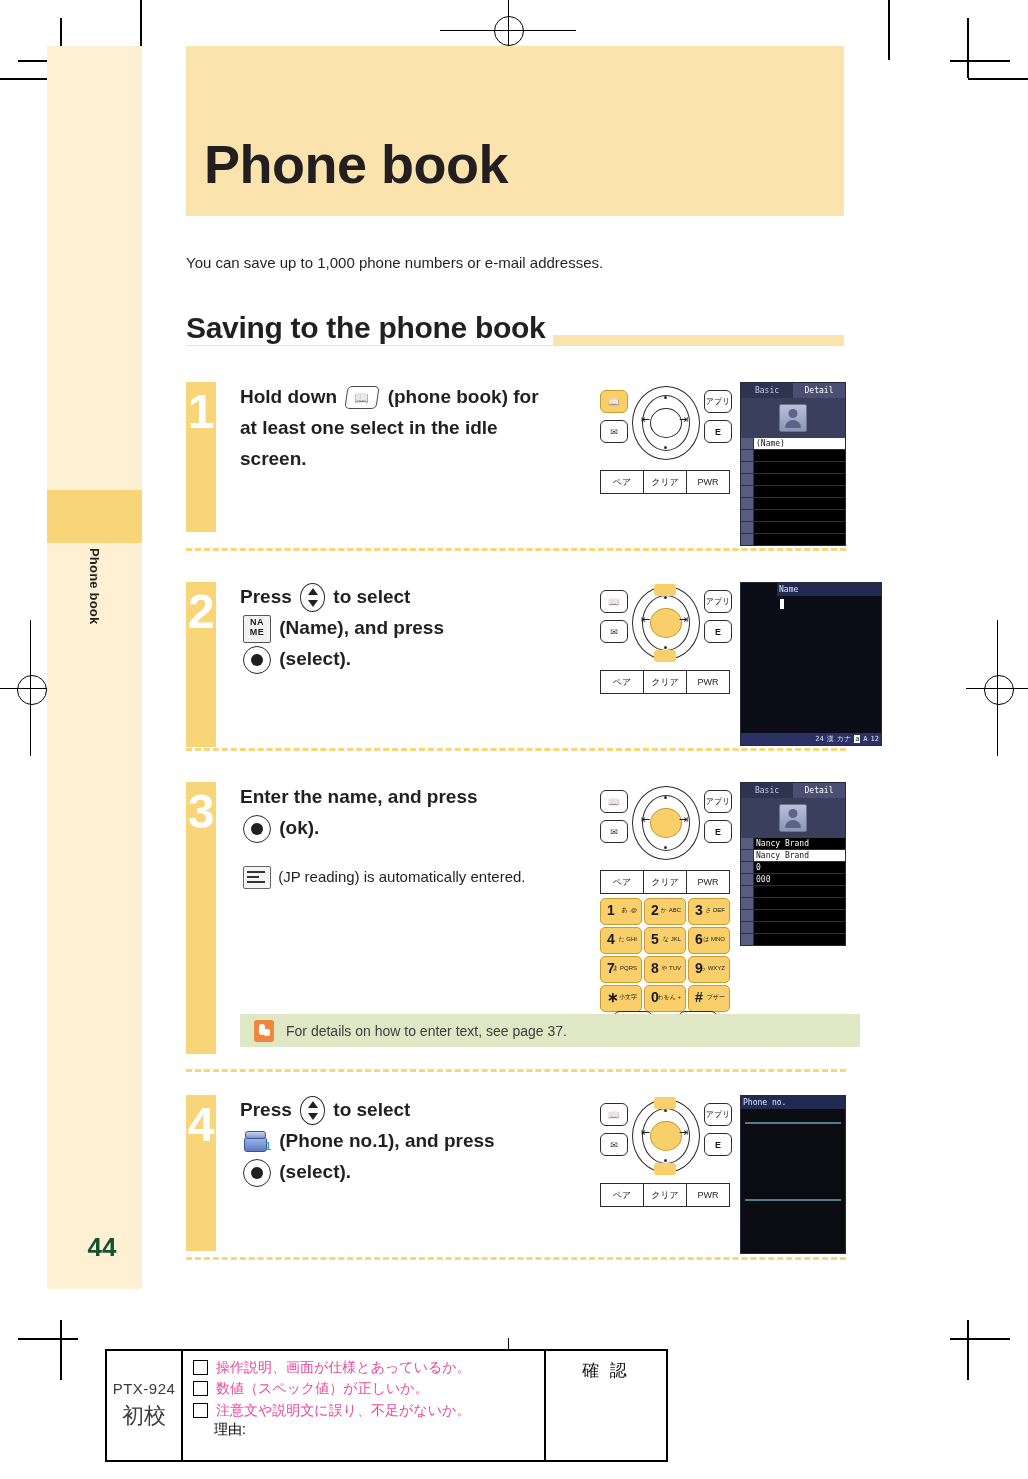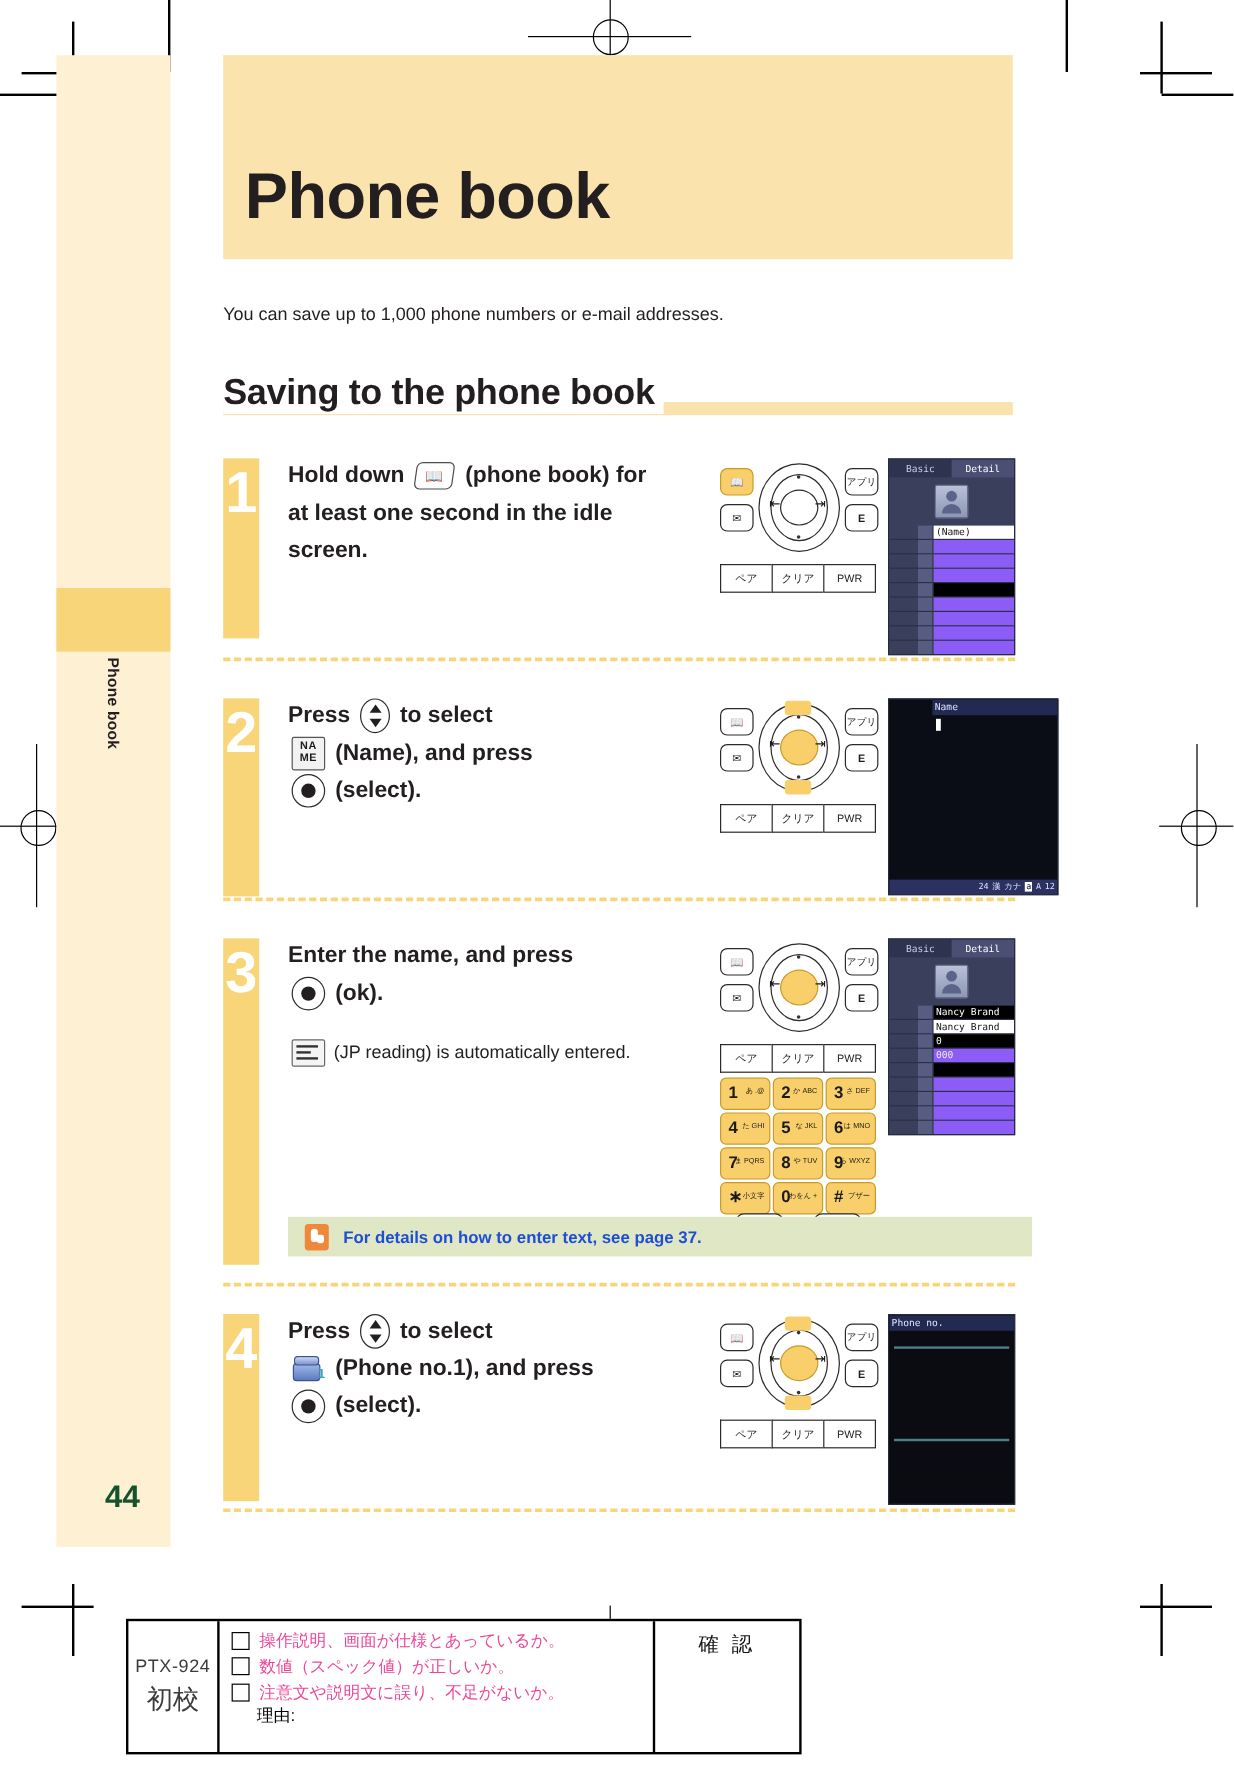--- a/index.html
+++ b/index.html
@@ -420,41 +420,40 @@
     content:''; position:absolute; left:50%; bottom:3px;
     transform: translateX(-50%);
     width: 16px; height: 8px; border-radius: 8px 8px 0 0;
     background: #5c648a;
   }
   .lcd-row {
     height: 11px;
     display: flex;
     align-items: center;
     border-bottom: 1px solid #2b3048;
-    padding-left: 24px;
   }
   .lcd-row .tag {
     width: 12px; height: 100%;
     background: #565d80;
     border-right: 1px solid #2b3048;
     font-size: 5px; color: #dfe3f2;
     display: flex; align-items: center; justify-content: center;
   }
   .lcd-row .val {
     flex: 1; height: 100%;
     font-size: 8px;
     padding-left: 2px;
     display: flex; align-items: center;
     color: #e9ecf8;
     overflow: hidden;
     white-space: nowrap;
   }
   .lcd-row.sel .val { background: #ffffff; color: #111; }
   .lcd-row.dark .val { background: #000; color: #fff; }
-  .lcd-row.blank .val { background: #8b5cf6; }
+  .lcd-row.blank .val { background: #000000; }
 
   
   .lcd-dark { background: #0b0d16; }
   .lcd-title {
     height: 13px; background: #232a52; color: #dfe4ff;
     font-size: 8px; display: flex; align-items: center; padding-left: 2px;
   }
   .lcd-caret {
     width: 4px; height: 10px; background: #fff; margin: 3px 0 0 3px;
   }
@@ -485,21 +484,21 @@
     flex: none;
   }
   .note .hand::before {
     content:''; position:absolute; left:5px; top:4px;
     width: 6px; height: 11px; background: #fff; border-radius: 3px;
   }
   .note .hand::after {
     content:''; position:absolute; left:10px; top:9px;
     width: 6px; height: 7px; background: #fff; border-radius: 2px;
   }
-  .note-text { font-size: 14px; color: #1d4ed8; font-weight: bold; }
+  .note-text { font-size: 14px; color: #404040; }
 
   
   .footer {
     position: absolute;
     left: 105px; top: 1349px;
     width: 563px; height: 113px;
     border: 2px solid #000;
     display: flex;
     background: #fff;
     box-sizing: border-box;
@@ -586,21 +585,21 @@
 <div class="section-rule"></div>
 <div class="section-title">Saving to the phone book</div>
 
 <div class="step" style="top:382px;height:168px;">
   <div class="step-bar" style="height:150px;"></div>
   <div class="step-num">1</div>
   <div class="step-body">
     <span>Hold down</span>
     <span class="ic ic-phonebook"><span class="bk">📖</span></span>
     <span>(phone book) for</span><br>
-    <span>at least one second in the idle</span><br>
+    <span>at least one select in the idle</span><br>
     <span>screen.</span>
   </div>
 
   <div class="hw" style="left:414px;top:4px;">
     <div class="navcluster">
       <div class="nav-ring"></div>
       <div class="nav-ring inner"></div>
       <div class="nav-dot t"></div>
       <div class="nav-dot b"></div>
       <div class="nav-center"></div>

